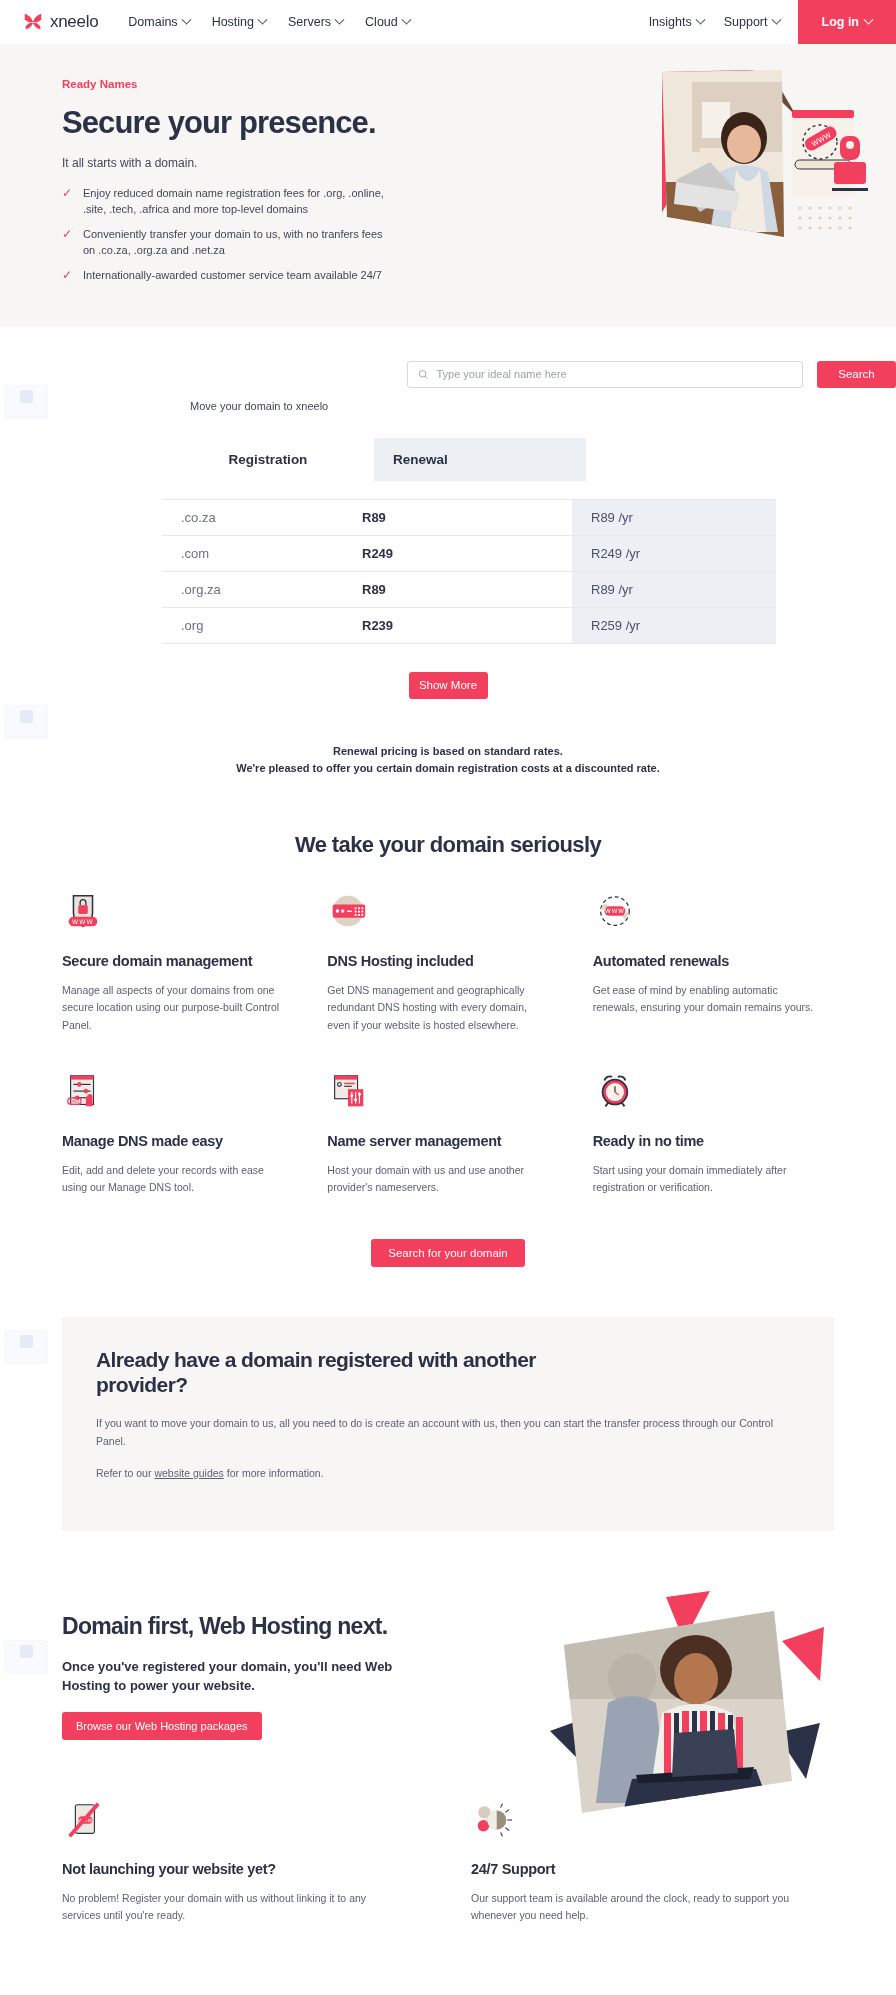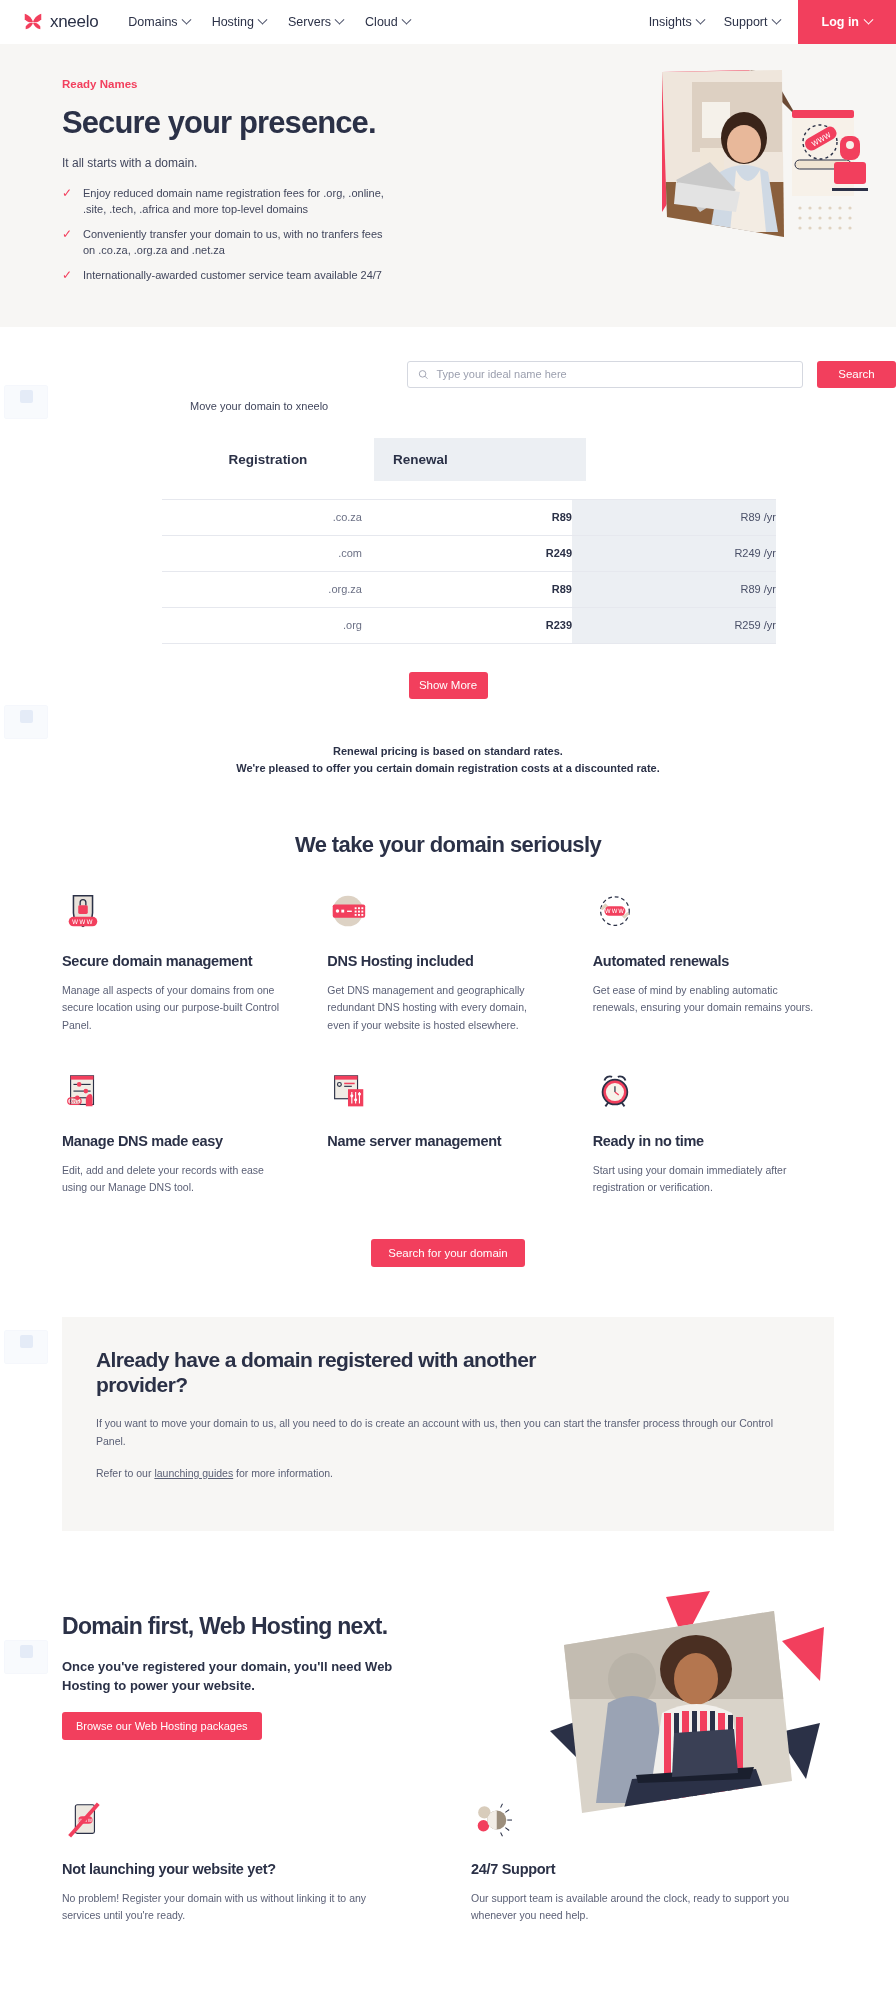--- a/index.html
+++ b/index.html
@@ -92,21 +92,21 @@
   .tabs { display: flex; width: 840px; margin: 0 auto; padding-left: 134px; }
   .tab {
     width: 212px; height: 43px; display: flex; align-items: center;
     font-size: 13.5px; font-weight: 700; cursor: pointer; color: #2b3147;
   }
   .tab.active { background: #fff; justify-content: center; }
   .tab.inactive { background: #eceff3; padding-left: 19px; }
 
   .table-wrap { width: 840px; margin: 18px auto 0; padding-left: 134px; display: flex; }
   .ptable { border-collapse: collapse; width: 614px; }
-  .ptable td { height: 36px; font-size: 11px; border-bottom: 1px solid #e6e8ee; text-align: right; }
+  .ptable td { height: 36px; font-size: 13px; border-bottom: 1px solid #e6e8ee; }
   .ptable td.c1 { width: 200px; padding-left: 19px; color: #6b7085; }
   .ptable td.c2 { width: 210px; font-weight: 700; color: #2b3147; }
   .ptable td.c3 { width: 204px; padding-left: 19px; background: #eceff3; color: #4a5068; }
   .ptable tr:first-child td { border-top: 1px solid #e6e8ee; }
 
   .showmore-wrap { text-align: center; margin-top: 28px; }
   .showmore { width: 79px; height: 27px; }
 
   .pricing-note {
     text-align: center; margin-top: 44px; font-size: 11px;
@@ -438,20 +438,21 @@
             <line x1="30" y1="21" x2="30" y2="33"></line>
             <line x1="34" y1="21" x2="34" y2="33"></line>
         </g>
         <g fill="#fff">
             <circle cx="26" cy="25" r="1.6"></circle>
             <circle cx="30" cy="29" r="1.6"></circle>
             <circle cx="34" cy="23" r="1.6"></circle>
           </g>
       </svg>
       <div class="feat-title">Name server management</div>
+      <div class="feat-body">Host your domain with us and use another provider's nameservers.</div>
     </div>
 
     <div class="feat">
       <svg class="feat-icon" viewBox="0 0 48 44">
         <path d="M12 9 a6 6 0 0 1 8 -4" fill="none" stroke="#2b3147" stroke-width="2"></path>
         <path d="M34 9 a6 6 0 0 0 -8 -4" fill="none" stroke="#2b3147" stroke-width="2"></path>
         <circle cx="23" cy="21" r="13" fill="#f23f5d" stroke="#2b3147" stroke-width="1.8"></circle>
         <circle cx="23" cy="21" r="9.5" fill="#f7f2ea"></circle>
         <line x1="23" y1="21" x2="23" y2="15" stroke="#2b3147" stroke-width="1.3"></line>
         <line x1="23" y1="21" x2="27" y2="24" stroke="#f23f5d" stroke-width="1.3"></line>
@@ -467,21 +468,21 @@
   <div class="cta-center">
     <button class="btn-primary cta-btn">Search for your domain</button>
   </div>
 </div>
 
 <div class="panel-wrap">
   <div class="panel">
     <h3 class="panel-title">Already have a domain registered with another provider?</h3>
     <p class="panel-body">If you want to move your domain to us, all you need to do is create an account with us, then you can start the transfer process through our Control Panel.</p>
     <p class="panel-body">
-      <span>Refer to our </span><a>launching guides</a><span> for more information.</span>
+      <span>Refer to our </span><a>website guides</a><span> for more information.</span>
     </p>
   </div>
 </div>
 
 <div class="split">
   <div class="split-left">
     <h2 class="split-title">Domain first, Web Hosting next.</h2>
     <p class="split-lead">Once you've registered your domain, you'll need Web Hosting to power your website.</p>
     <button class="btn-primary split-btn">Browse our Web Hosting packages</button>
   </div>

